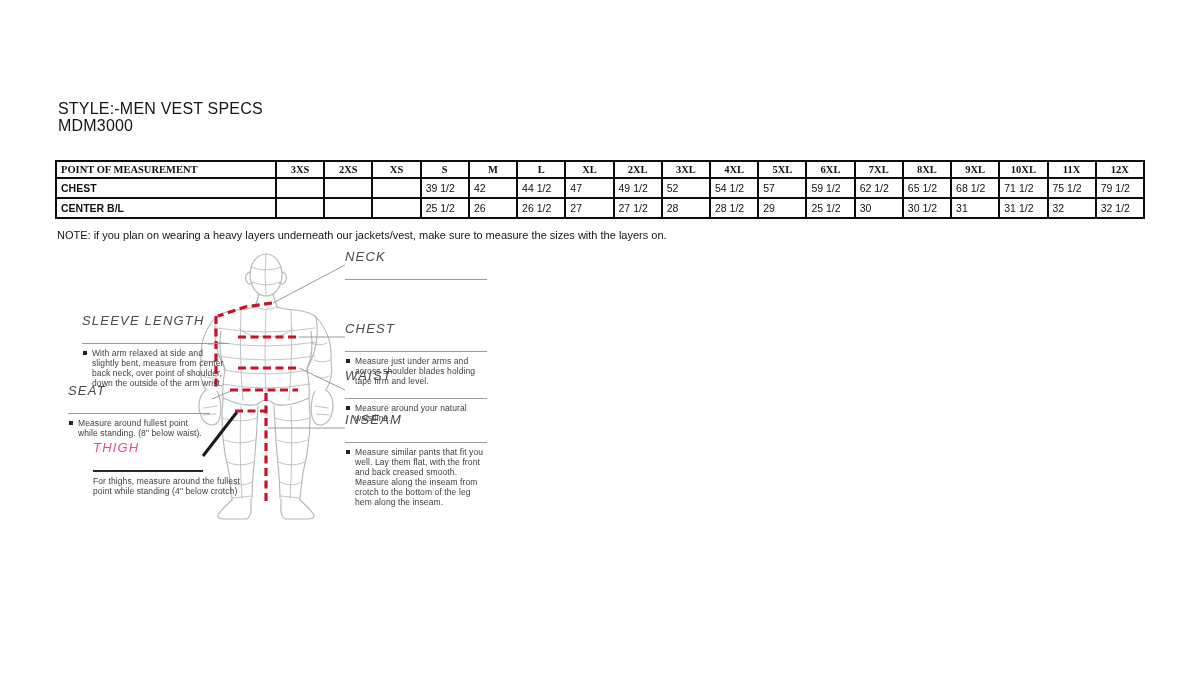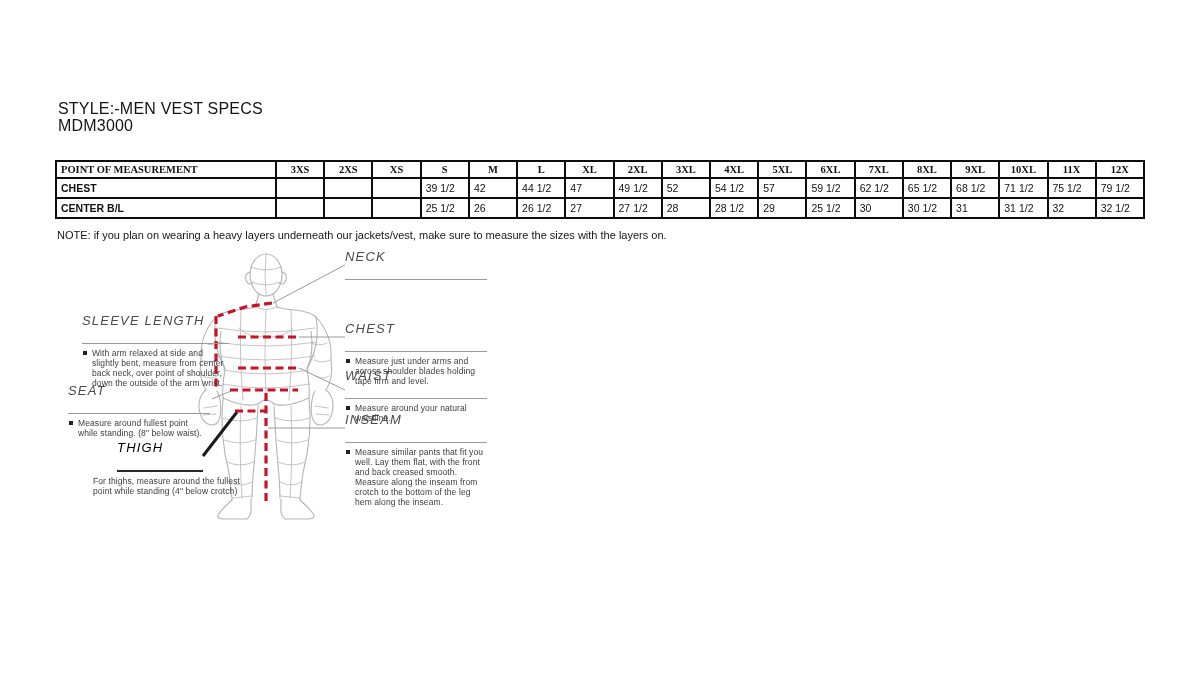--- a/index.html
+++ b/index.html
@@ -28,21 +28,21 @@
   .note { position:absolute; left:57px; top:229px; font-size:11px; font-weight:normal; color:#151515; }
 
   .diagram { position:absolute; left:55px; top:248px; width:435px; height:278px; }
   .diagram svg { position:absolute; left:0; top:0; }
 
   .sec { position:absolute; }
   .hd {
     font-size:13px; line-height:14px; letter-spacing:1.2px; color:#4a4a4a;
     padding-bottom:15px; border-bottom:1px solid #9a9a9a; font-weight:400;font-style:italic;
   }
-  .hd.hd-dark { border-bottom:2px solid #2a2a2a; color:#000000;margin-left:24px; }
+  .hd.hd-dark { border-bottom:2px solid #2a2a2a; color:#ec4899; }
   .desc {
     position:relative; margin-top:4px; padding-left:10px;
     font-size:8.5px; line-height:10px; color:#3c3c3c; letter-spacing:.1px;
   }
   .desc.nobullet { padding-left:0; }
   .bullet { position:absolute; left:1px; top:3px; width:4px; height:4px; background:#222; }
 
   .sec-neck   { left:290px; top:2px;   width:142px; }
   .sec-chest  { left:290px; top:74px;  width:142px; }
   .sec-waist  { left:290px; top:121px; width:142px; }

